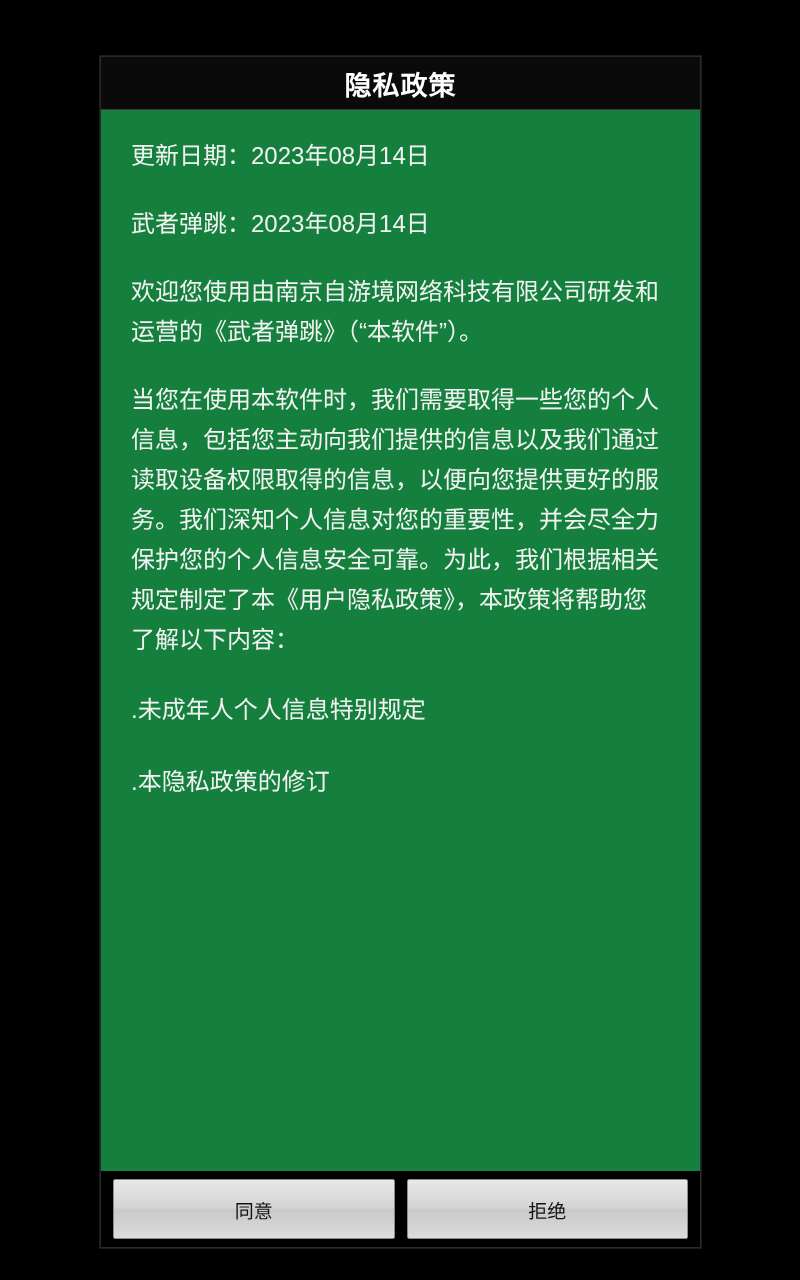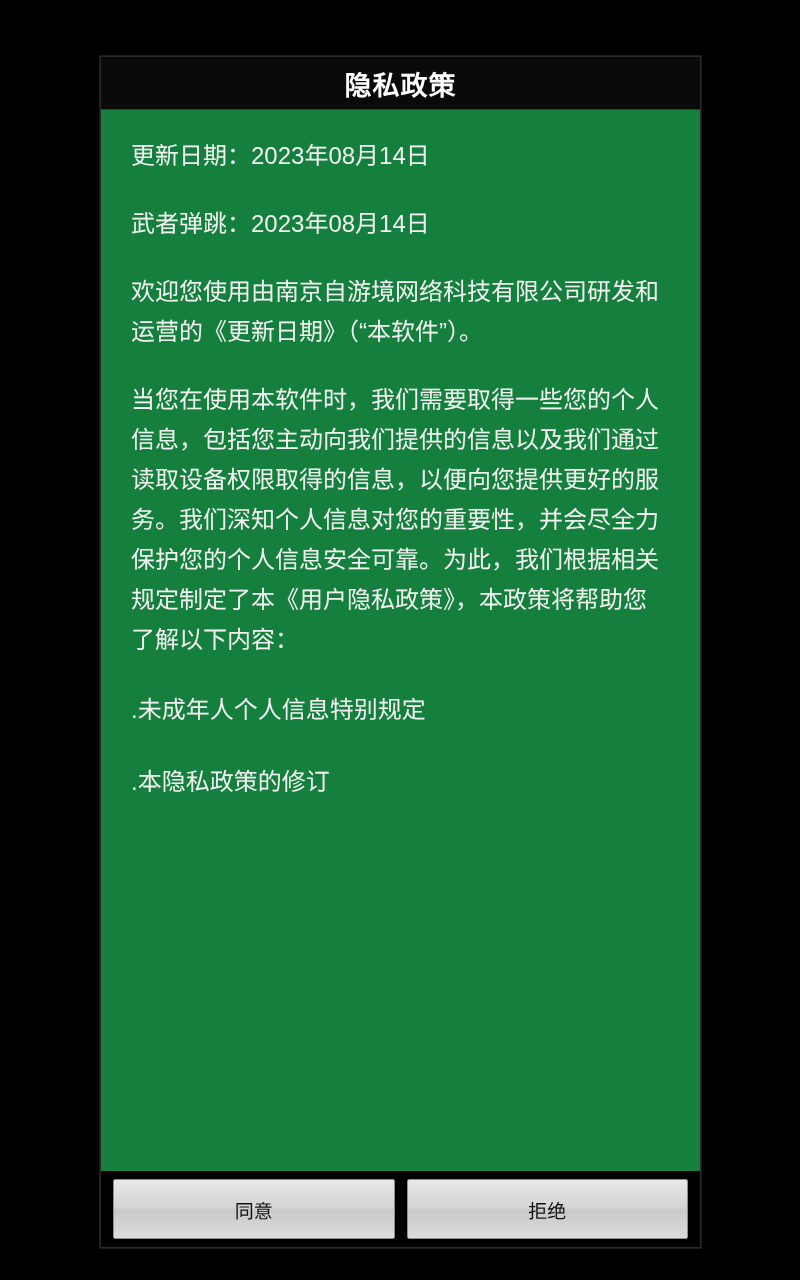--- a/index.html
+++ b/index.html
@@ -138,21 +138,21 @@
 
     <div class="dialog-titlebar">
       <div class="dialog-title">隐私政策</div>
     </div>
 
     <div class="dialog-body">
       <div class="scroll-area">
 
         <p class="para">更新日期：2023年08月14日</p>
         <p class="para">武者弹跳：2023年08月14日</p>
-        <p class="para">欢迎您使用由南京自游境网络科技有限公司研发和运营的《更新日期》（“本软件”）。</p>
+        <p class="para">欢迎您使用由南京自游境网络科技有限公司研发和运营的《武者弹跳》（“本软件”）。</p>
         <p class="para tight">当您在使用本软件时，我们需要取得一些您的个人信息，包括您主动向我们提供的信息以及我们通过读取设备权限取得的信息，以便向您提供更好的服务。我们深知个人信息对您的重要性，并会尽全力保护您的个人信息安全可靠。为此，我们根据相关规定制定了本《用户隐私政策》，本政策将帮助您了解以下内容：</p>
 
         <p class="bullet">.未成年人个人信息特别规定</p>
         <p class="bullet clipped">.本隐私政策的修订</p>
 
       </div>
       <div class="bottom-clip"></div>
     </div>
 
     <div class="button-bar">

